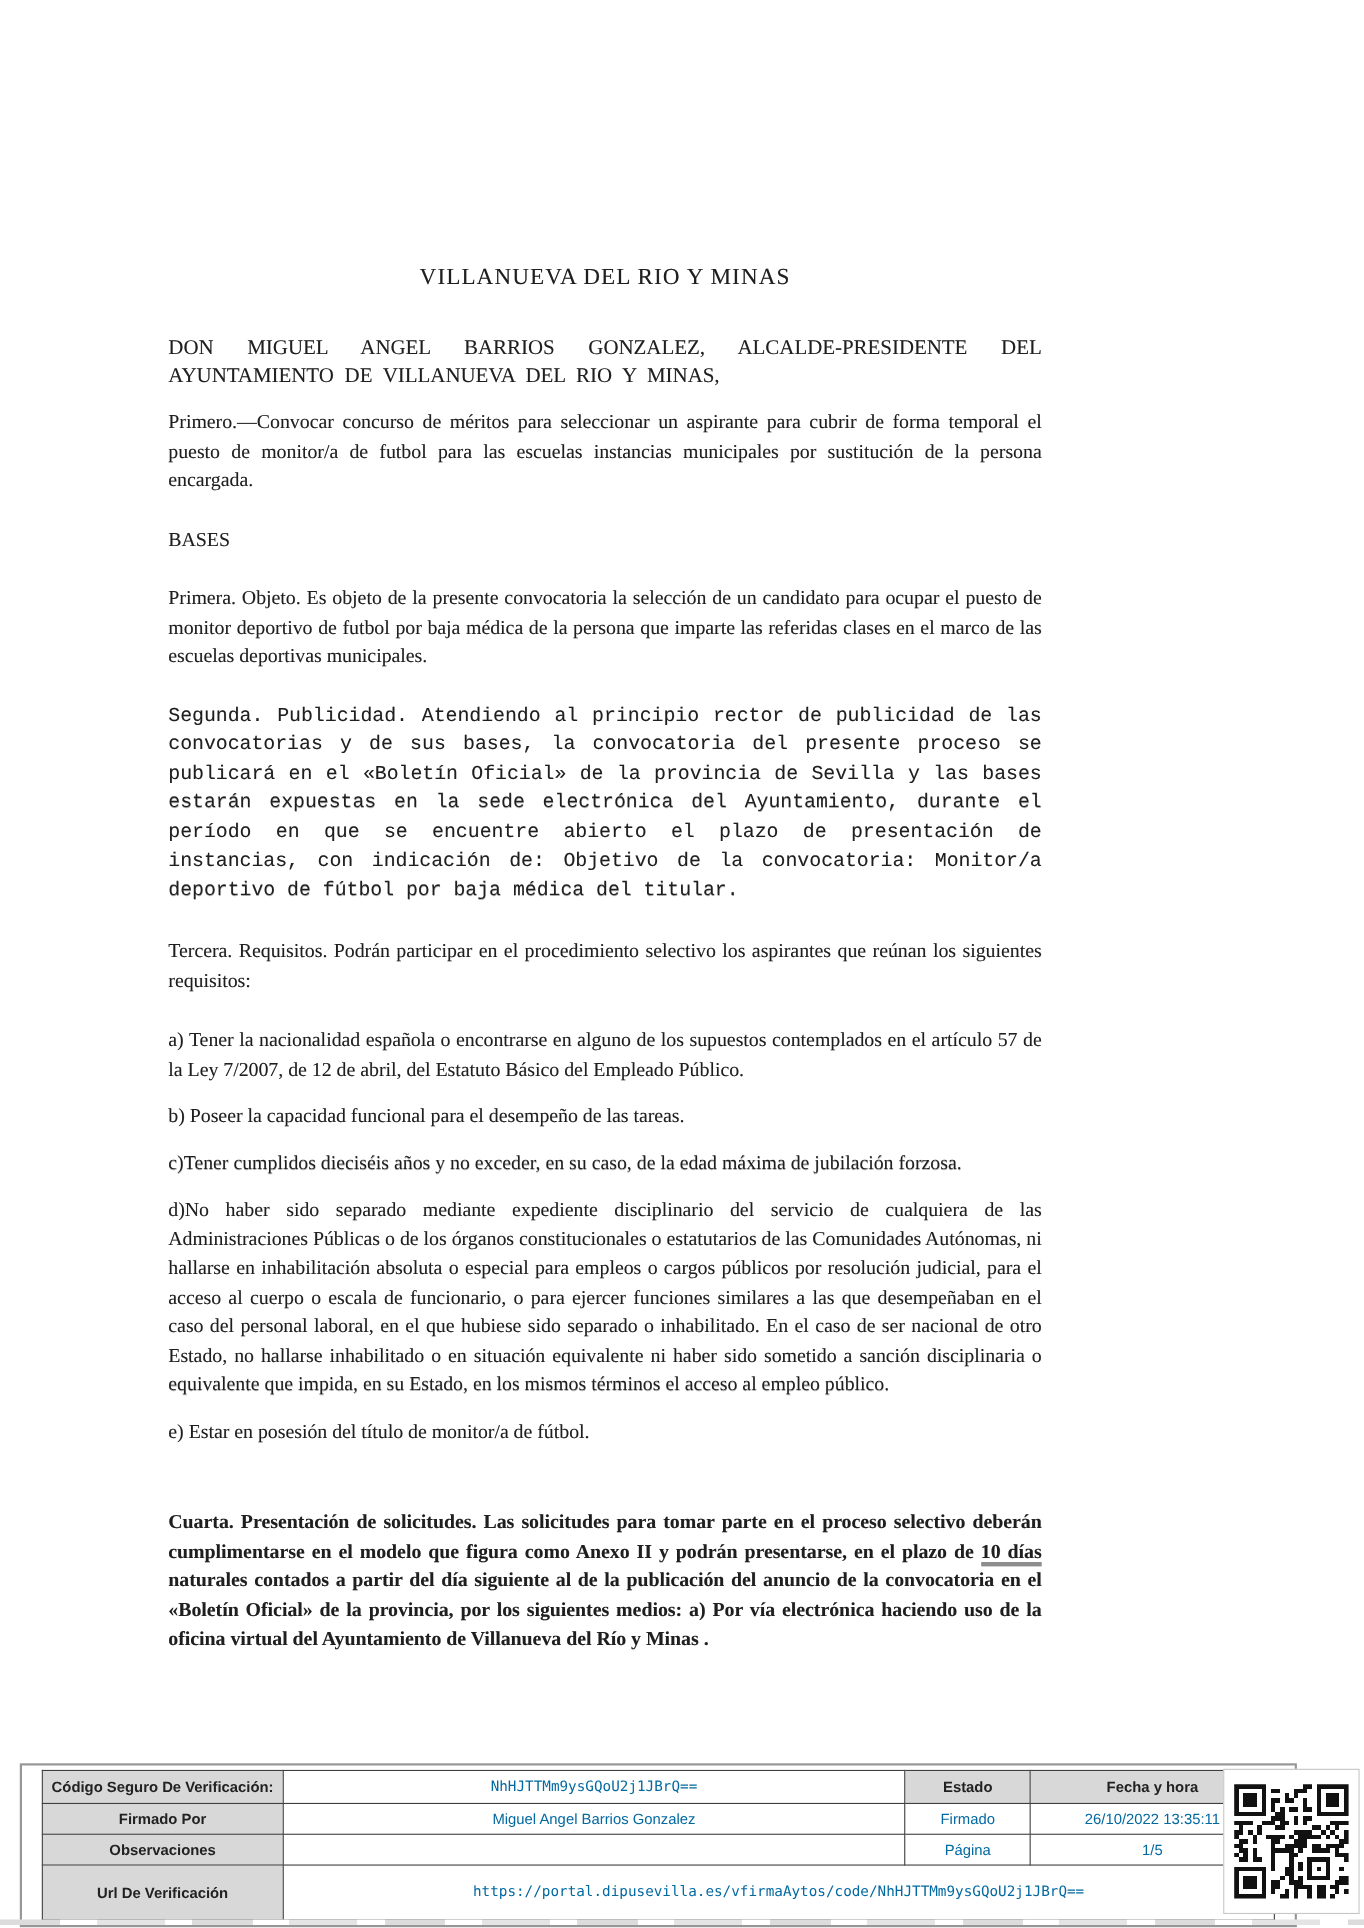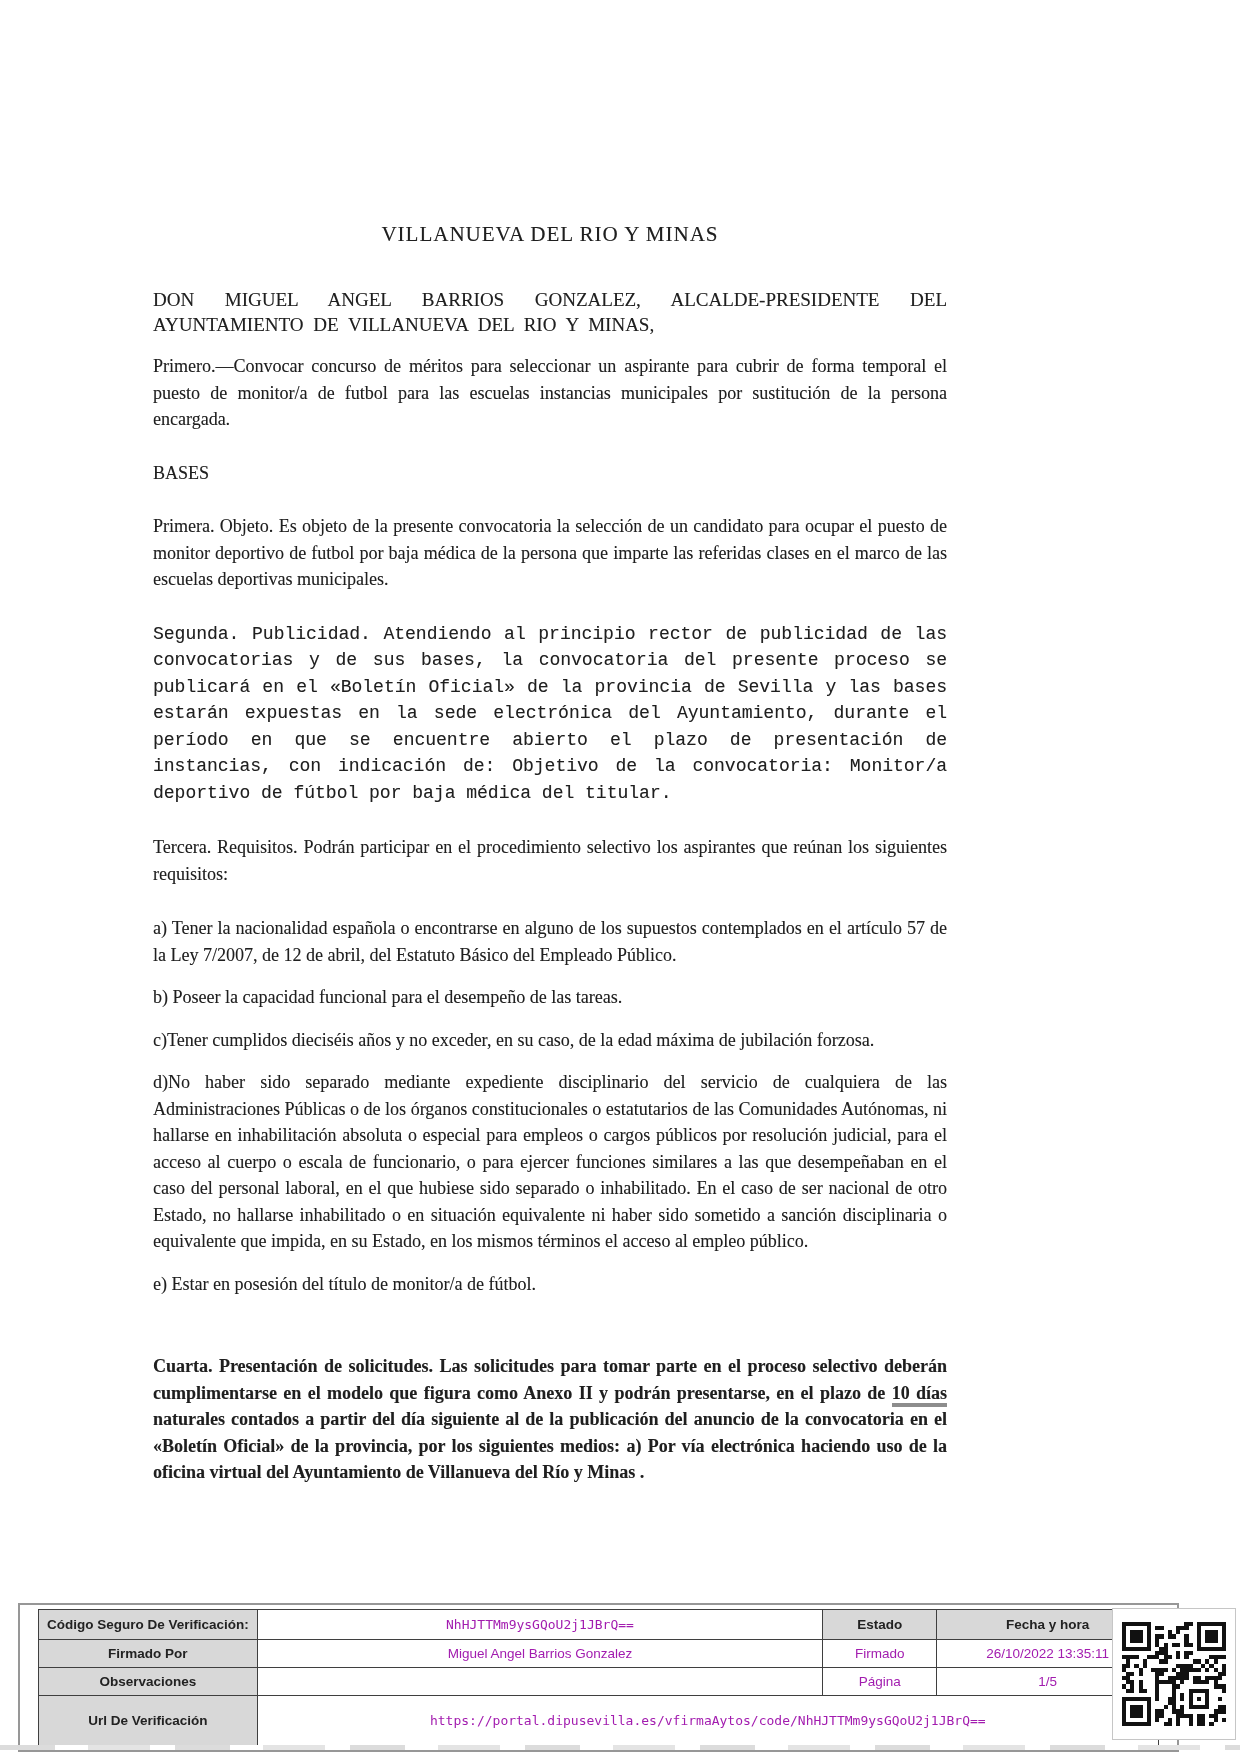--- a/index.html
+++ b/index.html
@@ -1,20 +1,20 @@
 <!DOCTYPE html>
 <html><head>
 <meta charset="utf-8">
 <style>
   html,body{margin:0;padding:0;}
   body{
     width:1240px;height:1753px;position:relative;background:#ffffff;
     font-family:"Liberation Serif", serif;color:#1f1f1f;overflow:hidden;
   }
-  .doc{position:absolute;left:137px;top:0;width:826px;}
+  .doc{position:absolute;left:137px;top:17px;width:826px;}
   .doc p{margin:16px;font-size:18px;line-height:26.5px;text-align:justify;
     text-shadow:0.2px 0.2px 0 rgba(20,20,20,0.35);}
   .title{margin:222px 0 0 0;font-size:21px;font-weight:normal;text-align:center;
     letter-spacing:1px;text-shadow:0.2px 0.2px 0 rgba(20,20,20,0.4);}
   .addressee{margin-top:40px !important;font-size:19px !important;line-height:25px !important;
     word-spacing:5px;}
   .p-hace{margin-top:54px !important;}
   .bases{margin-top:27px !important;}
   .p-primera{margin-top:27px !important;}
   .p-segunda{margin-top:28px !important;font-family:Liberation Mono, monospace;}
@@ -24,21 +24,21 @@
   .u-term{border-bottom:4px solid #8d8d8d;padding-bottom:0px;}
   
   .footer-box{
     position:absolute;left:18px;top:1603px;width:1161px;box-sizing:border-box;
     border:2px solid #979797;padding:4px 18px;background:#fff;
   }
   .footer-box table{width:100%;border-collapse:collapse;table-layout:fixed;}
   .footer-box td{
     border:1px solid #3f3f3f;font-family:"Liberation Sans", sans-serif;
     font-size:13.5px;padding:1px 6px;overflow:hidden;white-space:nowrap;
-    color:#a21caf;vertical-align:middle;
+    color:#0369a1;vertical-align:middle;
   }
   .footer-box td.lbl{background:#d8d8d8;text-align:center;font-weight:bold;color:#222;}
   .footer-box td.val-mono{font-family:"DejaVu Sans Mono", monospace;font-size:13px;text-align:center;}
   .footer-box td.val-sans{text-align:center;}
   .footer-box td.val-center{text-align:center;}
   .r1 td{height:27px;} .r2 td{height:25px;} .r3 td{height:25px;} .r4 td{height:47px;}
   .qr-box{
     position:absolute;left:1112px;top:1608px;width:124px;height:132px;box-sizing:border-box;
     border:1px solid #c6c6c6;display:flex;align-items:center;justify-content:center;background:#fff;
   }

